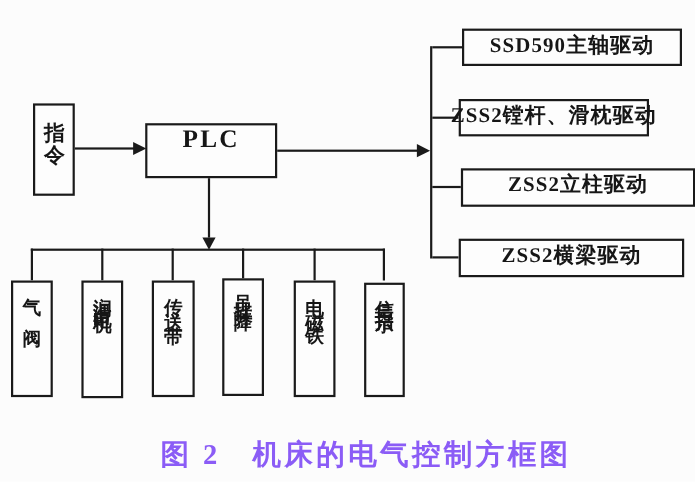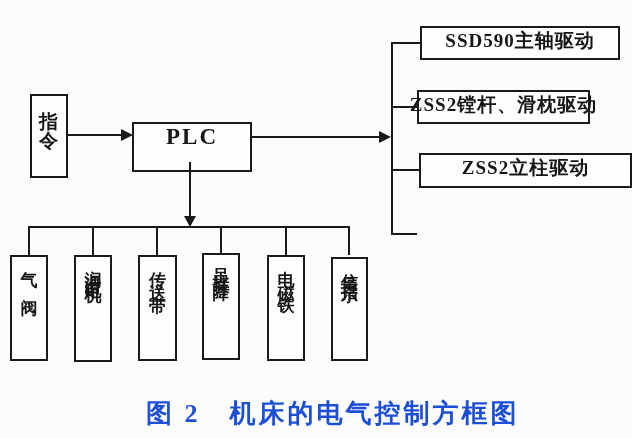--- a/index.html
+++ b/index.html
@@ -64,21 +64,21 @@
     border-right: 6px solid transparent;
     border-top: 11px solid #1a1a1a;
   }
   .caption {
     position: absolute;
     left: 146px;
     top: 396px;
     font-size: 26px;
     font-weight: bold;
     letter-spacing: 3px;
-    color: #1d4ed8;
+    color: #8b5cf6;
     white-space: nowrap;
   }
   .watermark {
     position: absolute;
     right: 1px;
     top: 407px;
     font-family: Liberation Mono, monospace;
     font-size: 16px;
     font-weight: bold;
     letter-spacing: 0px;
@@ -91,21 +91,21 @@
 </style>
 </head>
 <body>
 
 <div class="canvas">
 
   <div class="box" style="left:30px; top:94px; width:38px; height:84px;">
     <span class="vtext cmd-label">指令</span>
   </div>
 
-  <div class="box" style="left:132px; top:112px; width:120px; height:50px;margin-top:10px;">
+  <div class="box" style="left:132px; top:112px; width:120px; height:50px;">
     <span class="plc-label">PLC</span>
   </div>
 
   <div class="line" style="left:68px; top:134px; width:54px; height:2px;"></div>
   <div class="arrowhead-right" style="left:121px; top:129px;"></div>
 
   <div class="line" style="left:252px; top:136px; width:128px; height:2px;"></div>
   <div class="arrowhead-right" style="left:379px; top:131px;"></div>
 
   <div class="line" style="left:189px; top:162px; width:2px; height:54px;"></div>
@@ -118,20 +118,23 @@
   <div class="line" style="left:393px; top:233px; width:24px; height:2px;"></div>
 
   <div class="box" style="left:420px; top:26px; width:200px; height:34px;">
     <span class="hlabel">SSD590主轴驱动</span>
   </div>
   <div class="box" style="left:417px; top:90px; width:173px; height:34px;">
     <span class="hlabel">ZSS2镗杆、滑枕驱动</span>
   </div>
   <div class="box" style="left:419px; top:153px; width:213px; height:35px;">
     <span class="hlabel">ZSS2立柱驱动</span>
+  </div>
+  <div class="box" style="left:417px; top:217px; width:205px; height:35px;">
+    <span class="hlabel">ZSS2横梁驱动</span>
   </div>
 
   <div class="line" style="left:28px; top:226px; width:322px; height:2px;"></div>
   <div class="line" style="left:28px;  top:226px; width:2px; height:29px;"></div>
   <div class="line" style="left:92px;  top:226px; width:2px; height:29px;"></div>
   <div class="line" style="left:156px; top:226px; width:2px; height:29px;"></div>
   <div class="line" style="left:220px; top:226px; width:2px; height:29px;"></div>
   <div class="line" style="left:285px; top:226px; width:2px; height:29px;"></div>
   <div class="line" style="left:348px; top:226px; width:2px; height:29px;"></div>
 

